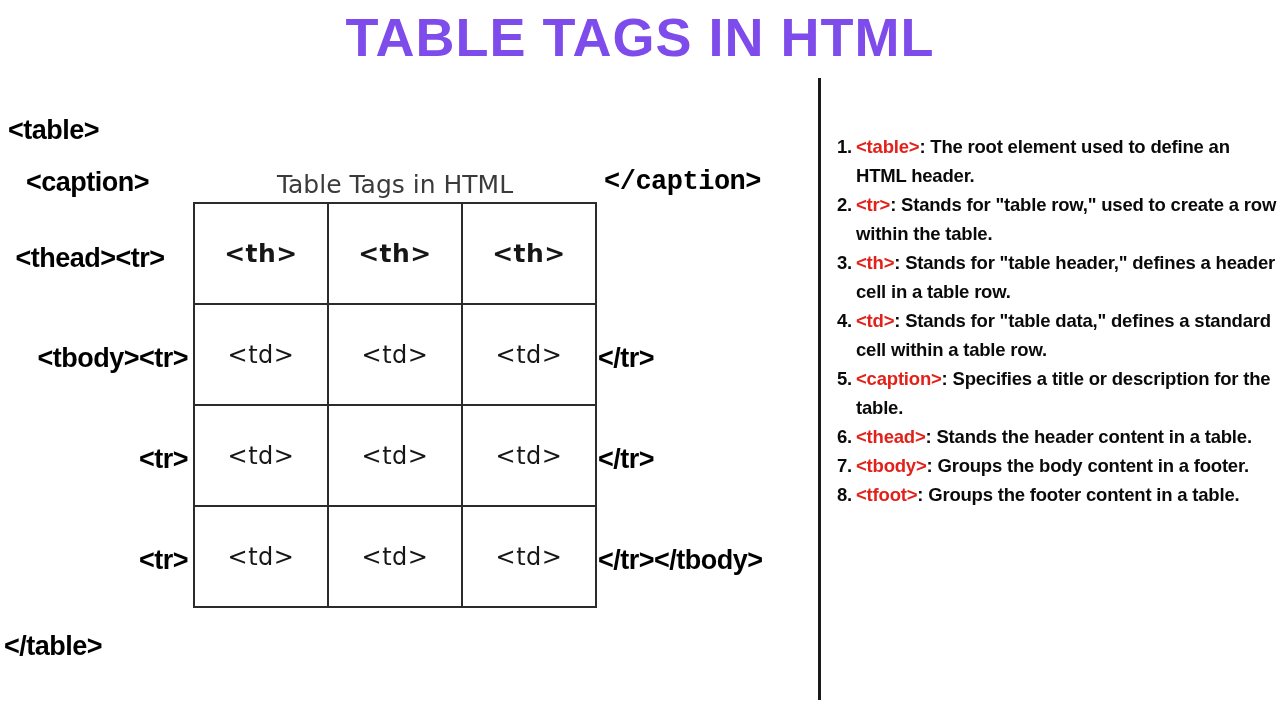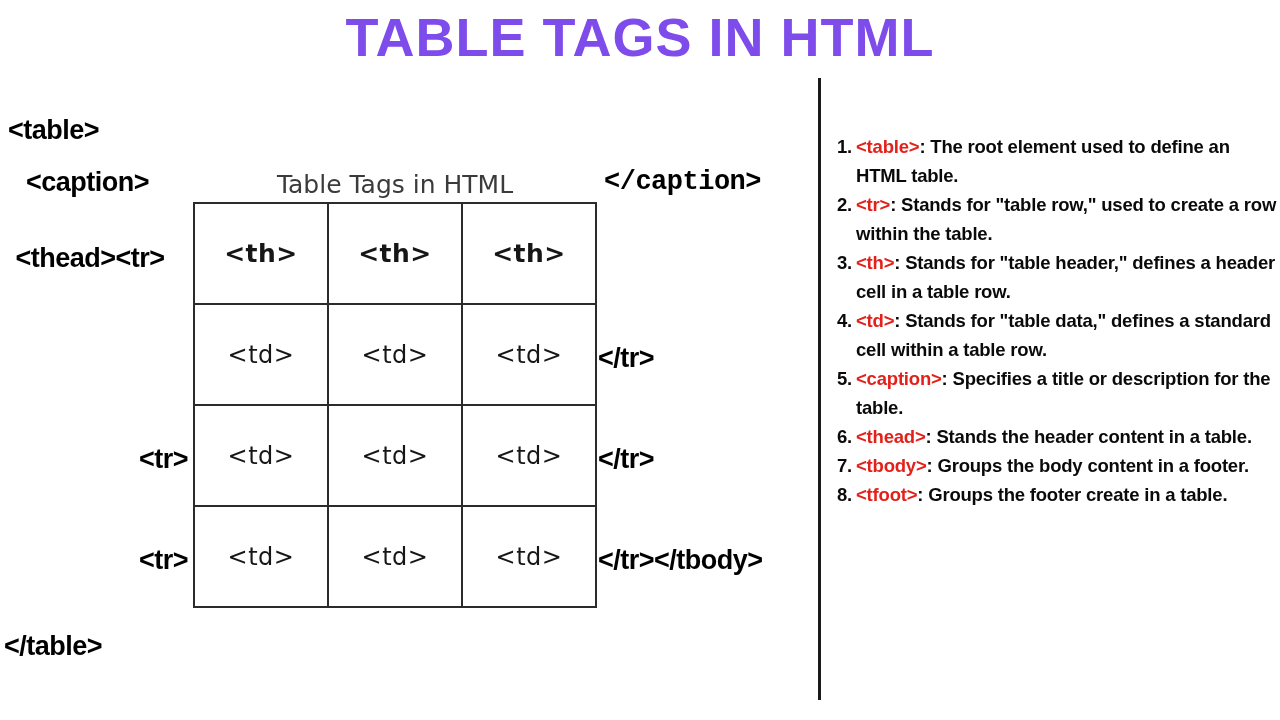--- a/index.html
+++ b/index.html
@@ -153,20 +153,21 @@
 <div id="divider"></div>
 
 <div id="diagram">
 
   <div class="tag-label" id="lbl-table">&lt;table&gt;</div>
 
   <div class="tag-label" id="lbl-caption">&lt;caption&gt;</div>
 
   <div class="tag-label" id="lbl-thead-tr">&lt;thead&gt;&lt;tr&gt;</div>
 
+  <div class="tag-label" id="lbl-tbody-tr">&lt;tbody&gt;&lt;tr&gt;</div>
 
   <div class="tag-label" id="lbl-tr-2">&lt;tr&gt;</div>
 
   <div class="tag-label" id="lbl-tr-3">&lt;tr&gt;</div>
 
   <div class="tag-label" id="lbl-close-table">&lt;/table&gt;</div>
 
   <div class="tag-label" id="lbl-close-caption">&lt;/caption&gt;</div>
 
 
@@ -202,22 +203,22 @@
         <td>&lt;td&gt;</td>
         <td>&lt;td&gt;</td>
       </tr>
     </tbody>
   </table>
 
 </div>
 
 <div id="explanations">
   <ol class="tag-list" id="tag-list">
-      <li><span class="num">1.</span><span class="tag">&lt;table&gt;</span><span class="desc">: The root element used to define an HTML table.</span></li>
+      <li><span class="num">1.</span><span class="tag">&lt;table&gt;</span><span class="desc">: The root element used to define an HTML header.</span></li>
       <li><span class="num">2.</span><span class="tag">&lt;tr&gt;</span><span class="desc">: Stands for "table row," used to create a row within the table.</span></li>
       <li><span class="num">3.</span><span class="tag">&lt;th&gt;</span><span class="desc">: Stands for "table header," defines a header cell in a table row.</span></li>
       <li><span class="num">4.</span><span class="tag">&lt;td&gt;</span><span class="desc">: Stands for "table data," defines a standard cell within a table row.</span></li>
       <li><span class="num">5.</span><span class="tag">&lt;caption&gt;</span><span class="desc">: Specifies a title or description for the table.</span></li>
       <li><span class="num">6.</span><span class="tag">&lt;thead&gt;</span><span class="desc">: Stands the header content in a table.</span></li>
       <li><span class="num">7.</span><span class="tag">&lt;tbody&gt;</span><span class="desc">: Groups the body content in a footer.</span></li>
-      <li><span class="num">8.</span><span class="tag">&lt;tfoot&gt;</span><span class="desc">: Groups the footer create in a table.</span></li>
+      <li><span class="num">8.</span><span class="tag">&lt;tfoot&gt;</span><span class="desc">: Groups the footer content in a table.</span></li>
     </ol>
 </div>
 
 </body></html>

